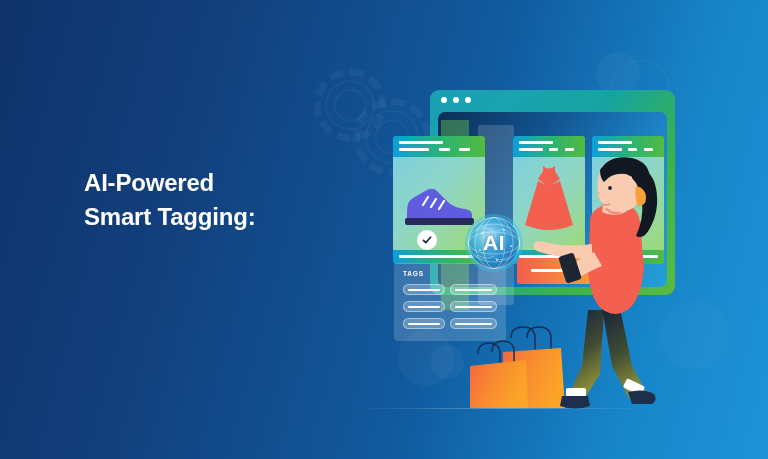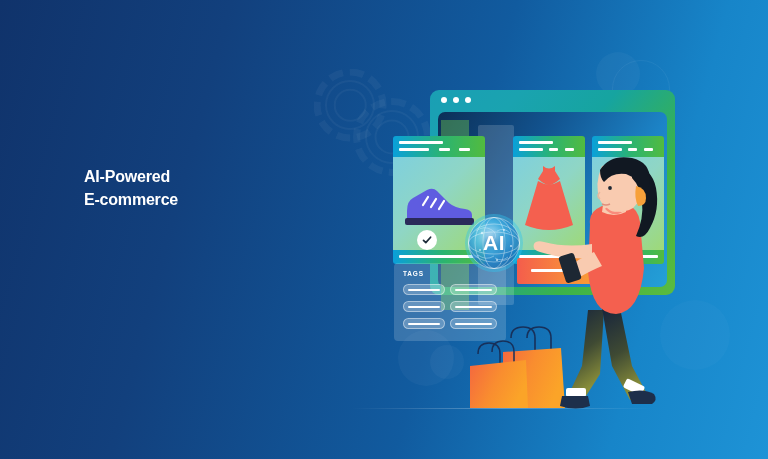--- a/index.html
+++ b/index.html
@@ -64,21 +64,21 @@
     background: linear-gradient(90deg, rgba(255,255,255,0.0), rgba(255,255,255,0.30), rgba(255,255,255,0.0));
   }
 
   
   .headline {
     position: absolute;
     left: 84px;
     top: 166px;
     width: 260px;
     color: #ffffff;
-    font-size: 16px;
+    font-size: 24px;
     font-weight: bold;
     line-height: 1.42;
     letter-spacing: -0.2px;
   }
   .headline .ln { display: block; white-space: nowrap; }
 
   
   #art {
     position: absolute;
     left: 0; top: 0;
@@ -284,21 +284,21 @@
 
   <div class="bg-blob" style="left:596px; top:52px; width:44px; height:44px;"></div>
   <div class="bg-ring" style="left:612px; top:60px; width:56px; height:56px;"></div>
   <div class="bg-blob" style="left:398px; top:330px; width:56px; height:56px;"></div>
   <div class="bg-blob" style="left:430px; top:345px; width:34px; height:34px;"></div>
   <div class="bg-blob" style="left:660px; top:300px; width:70px; height:70px; background:rgba(255,255,255,0.025);"></div>
   <div class="ground-line"></div>
 
   <div class="headline">
     <span class="ln">AI-Powered</span>
-    <span class="ln">E-commerce</span>
+    <span class="ln">Smart Tagging:</span>
   </div>
 
   <div id="art">
 
     <div class="browser">
       <div class="browser-bar">
         <span class="dot d1"></span>
         <span class="dot d2"></span>
         <span class="dot d3"></span>
       </div>

